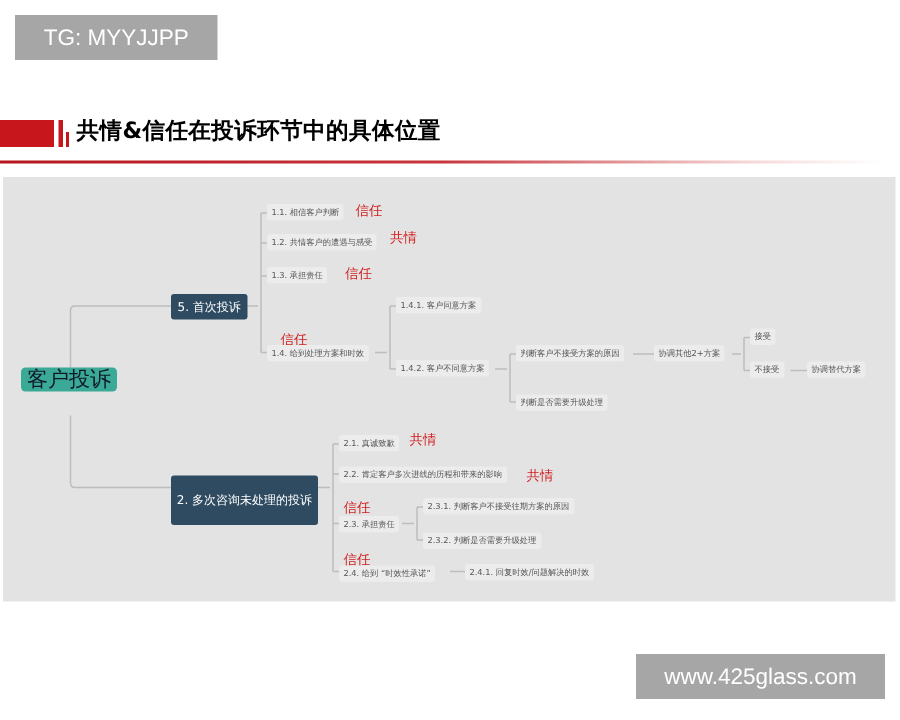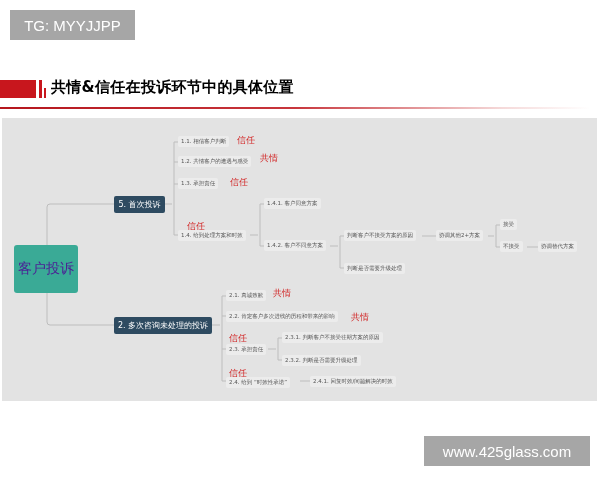--- a/index.html
+++ b/index.html
@@ -9,31 +9,31 @@
   .wm { background:#a6a6a6; color:#ffffff; font-family:"Liberation Sans", sans-serif; font-size:15px;
         display:flex; align-items:center; justify-content:center; }
   .title-bar { left:0; top:80px; width:36px; height:18px; background:#c8161d; }
   .title-tick1 { left:39px; top:80px; width:3px; height:18px; background:#c8161d; }
   .title-tick2 { left:44px; top:88px; width:2px; height:10px; background:#c8161d; }
   .title-text { left:51px; top:78px; font-size:15px; font-weight:bold; color:#000000; white-space:nowrap; letter-spacing:0.3px; }
   .title-line { left:0; top:107px; width:590px; height:2px;
                 background:linear-gradient(to right,#b5161d 0%,#c8363c 50%,rgba(230,160,160,0.4) 85%,rgba(255,255,255,0) 100%); }
   .panel { left:2px; top:118px; width:595px; height:283px; background:#e3e3e3; }
   svg.lines { position:absolute; left:0; top:0; }
-  .root { left:14px; top:245px; width:64px; height:48px; background:#3aaa96; color:#4c1d95; font-size:14px;
+  .root { left:14px; top:245px; width:64px; height:16px; background:#3aaa96; color:#0f172a; font-size:14px;
           border-radius:3px; display:flex; align-items:center; justify-content:center; }
   .main { background:#2e4b61; color:#fff; font-size:8px; border-radius:2px;
           display:flex; align-items:center; justify-content:center; white-space:nowrap; }
   .node { background:#ececec; color:#555; font-size:5.5px; padding:2px 3px; border-radius:2px; white-space:nowrap; }
   .tag { color:#d11f1f; font-weight:normal; font-size:9px; white-space:nowrap; }
 </style>
 </head>
 <body>
 
-<div class="abs wm" style="left:10px;top:10px;width:125px;height:30px;">TG: MYYJJPP</div>
+<div class="abs wm" style="left:10px;top:10px;width:135px;height:30px;">TG: MYYJJPP</div>
 
 <div class="abs title-bar"></div>
 <div class="abs title-tick1"></div>
 <div class="abs title-tick2"></div>
 <div class="abs title-text">共情&amp;信任在投诉环节中的具体位置</div>
 <div class="abs title-line"></div>
 
 <div class="abs panel"></div>
 
 <svg class="lines" width="600" height="480">
@@ -103,21 +103,21 @@
 <div class="abs node" style="left:264px;top:240px;">1.4.2. 客户不同意方案</div>
 
 <div class="abs node" style="left:344px;top:230px;">判断客户不接受方案的原因</div>
 <div class="abs node" style="left:344px;top:263px;">判断是否需要升级处理</div>
 
 <div class="abs node" style="left:436px;top:230px;">协调其他2+方案</div>
 <div class="abs node" style="left:500px;top:219px;">接受</div>
 <div class="abs node" style="left:500px;top:241px;">不接受</div>
 <div class="abs node" style="left:538px;top:241px;">协调替代方案</div>
 
-<div class="abs main" style="left:114px;top:330px;width:98px;height:17px;transform:translateY(-13px);">2. 多次咨询未处理的投诉</div>
+<div class="abs main" style="left:114px;top:330px;width:98px;height:33px;transform:translateY(-13px);">2. 多次咨询未处理的投诉</div>
 
 <div class="abs node" style="left:226px;top:290px;">2.1. 真诚致歉</div>
 <div class="abs tag" style="left:273px;top:287px;">共情</div>
 
 <div class="abs node" style="left:226px;top:311px;">2.2. 肯定客户多次进线的历程和带来的影响</div>
 <div class="abs tag" style="left:351px;top:311px;">共情</div>
 
 <div class="abs tag" style="left:229px;top:332px;">信任</div>
 <div class="abs node" style="left:226px;top:344px;">2.3. 承担责任</div>
 <div class="abs node" style="left:282px;top:332px;">2.3.1. 判断客户不接受往期方案的原因</div>

